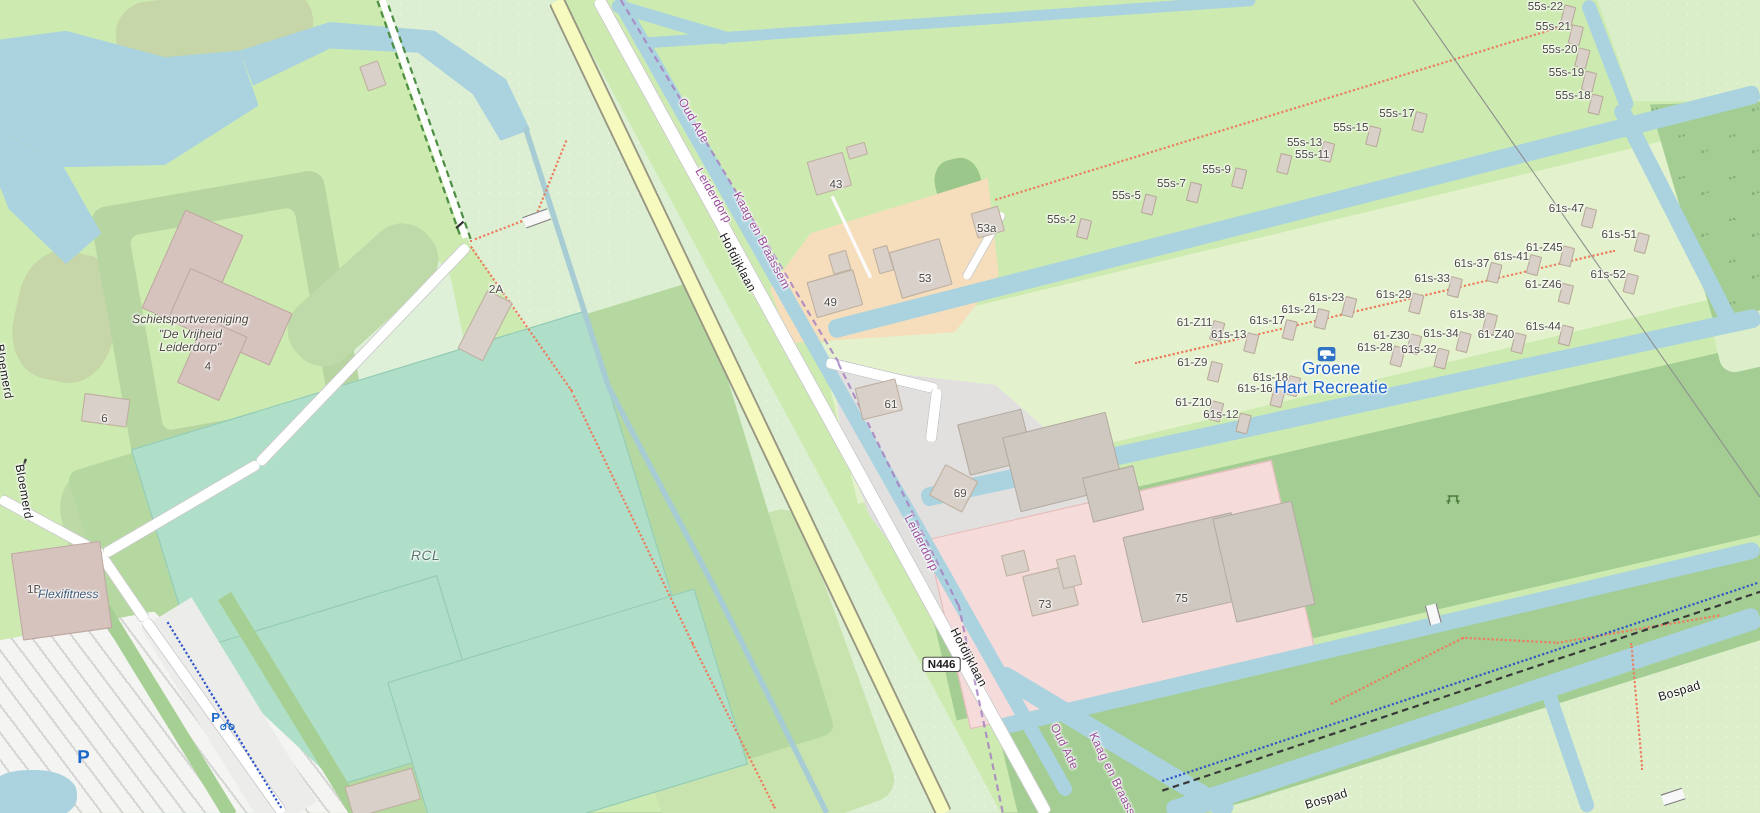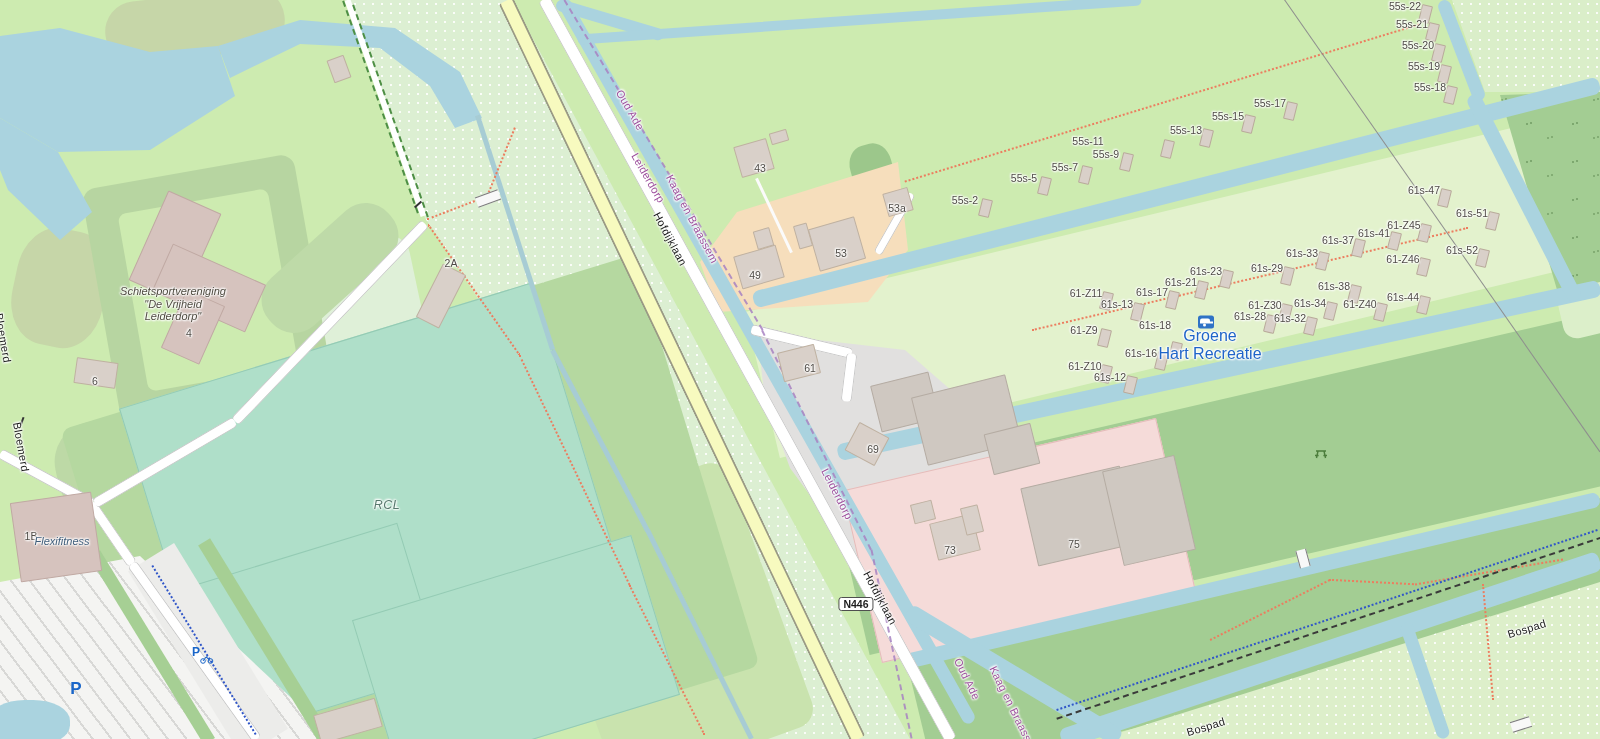--- a/index.html
+++ b/index.html
@@ -239,37 +239,37 @@
   </div>
   <svg width="14" height="11" viewBox="0 0 14 11" style="position:absolute;left:1314px;top:448px;">
     <path d="M2 3 H12 M4 3 L2.5 10 M10 3 L11.5 10 M1 7.5 H4.6 M9.4 7.5 H13" fill="none" stroke="#4c7d3c" stroke-width="1.4"></path>
   </svg>
 
   <div>
       <div class="lbl lbl-num" style="left: 965px; top: 200px; transform: translate(-50%, -50%) rotate(0deg);">55s-2</div>
       <div class="lbl lbl-num" style="left: 1024px; top: 178px; transform: translate(-50%, -50%) rotate(0deg);">55s-5</div>
       <div class="lbl lbl-num" style="left: 1065px; top: 167px; transform: translate(-50%, -50%) rotate(0deg);">55s-7</div>
       <div class="lbl lbl-num" style="left: 1106px; top: 154px; transform: translate(-50%, -50%) rotate(0deg);">55s-9</div>
-      <div class="lbl lbl-num" style="left: 1088px; top: 141px; transform: translate(-50%, -50%) rotate(0deg); text-align: right;">55s-11</div>
+      <div class="lbl lbl-num" style="left: 1193px; top: 141px; transform: translate(-50%, -50%) rotate(0deg); text-align: right;">55s-11</div>
       <div class="lbl lbl-num" style="left: 1186px; top: 130px; transform: translate(-50%, -50%) rotate(0deg);">55s-13</div>
       <div class="lbl lbl-num" style="left: 1228px; top: 116px; transform: translate(-50%, -50%) rotate(0deg); text-align: right;">55s-15</div>
       <div class="lbl lbl-num" style="left: 1270px; top: 103px; transform: translate(-50%, -50%) rotate(0deg);">55s-17</div>
       <div class="lbl lbl-num" style="left: 1430px; top: 87px; transform: translate(-50%, -50%) rotate(0deg);">55s-18</div>
       <div class="lbl lbl-num" style="left: 1424px; top: 66px; transform: translate(-50%, -50%) rotate(0deg);">55s-19</div>
       <div class="lbl lbl-num" style="left: 1418px; top: 45px; transform: translate(-50%, -50%) rotate(0deg);">55s-20</div>
       <div class="lbl lbl-num" style="left: 1412px; top: 24px; transform: translate(-50%, -50%) rotate(0deg);">55s-21</div>
       <div class="lbl lbl-num" style="left: 1405px; top: 6px; transform: translate(-50%, -50%) rotate(0deg);">55s-22</div>
       <div class="lbl lbl-num" style="left: 1084px; top: 330px; transform: translate(-50%, -50%) rotate(0deg);">61-Z9</div>
       <div class="lbl lbl-num" style="left: 1085px; top: 366px; transform: translate(-50%, -50%) rotate(0deg);">61-Z10</div>
       <div class="lbl lbl-num" style="left: 1086px; top: 293px; transform: translate(-50%, -50%) rotate(0deg);">61-Z11</div>
       <div class="lbl lbl-num" style="left: 1110px; top: 377px; transform: translate(-50%, -50%) rotate(0deg);">61s-12</div>
       <div class="lbl lbl-num" style="left: 1117px; top: 304px; transform: translate(-50%, -50%) rotate(0deg);">61s-13</div>
       <div class="lbl lbl-num" style="left: 1141px; top: 353px; transform: translate(-50%, -50%) rotate(0deg);">61s-16</div>
       <div class="lbl lbl-num" style="left: 1152px; top: 292px; transform: translate(-50%, -50%) rotate(0deg);">61s-17</div>
-      <div class="lbl lbl-num" style="left: 1155px; top: 325px; transform: translate(-50%, -50%) rotate(0deg);">61s-18</div>
+      <div class="lbl lbl-num" style="left: 1155px; top: 343px; transform: translate(-50%, -50%) rotate(0deg);">61s-18</div>
       <div class="lbl lbl-num" style="left: 1181px; top: 282px; transform: translate(-50%, -50%) rotate(0deg);">61s-21</div>
       <div class="lbl lbl-num" style="left: 1206px; top: 271px; transform: translate(-50%, -50%) rotate(0deg);">61s-23</div>
       <div class="lbl lbl-num" style="left: 1250px; top: 316px; transform: translate(-50%, -50%) rotate(0deg);">61s-28</div>
       <div class="lbl lbl-num" style="left: 1267px; top: 268px; transform: translate(-50%, -50%) rotate(0deg);">61s-29</div>
       <div class="lbl lbl-num" style="left: 1265px; top: 305px; transform: translate(-50%, -50%) rotate(0deg);">61-Z30</div>
       <div class="lbl lbl-num" style="left: 1290px; top: 318px; transform: translate(-50%, -50%) rotate(0deg);">61s-32</div>
       <div class="lbl lbl-num" style="left: 1302px; top: 253px; transform: translate(-50%, -50%) rotate(0deg);">61s-33</div>
       <div class="lbl lbl-num" style="left: 1310px; top: 303px; transform: translate(-50%, -50%) rotate(0deg);">61s-34</div>
       <div class="lbl lbl-num" style="left: 1338px; top: 240px; transform: translate(-50%, -50%) rotate(0deg);">61s-37</div>
       <div class="lbl lbl-num" style="left: 1334px; top: 286px; transform: translate(-50%, -50%) rotate(0deg);">61s-38</div>

